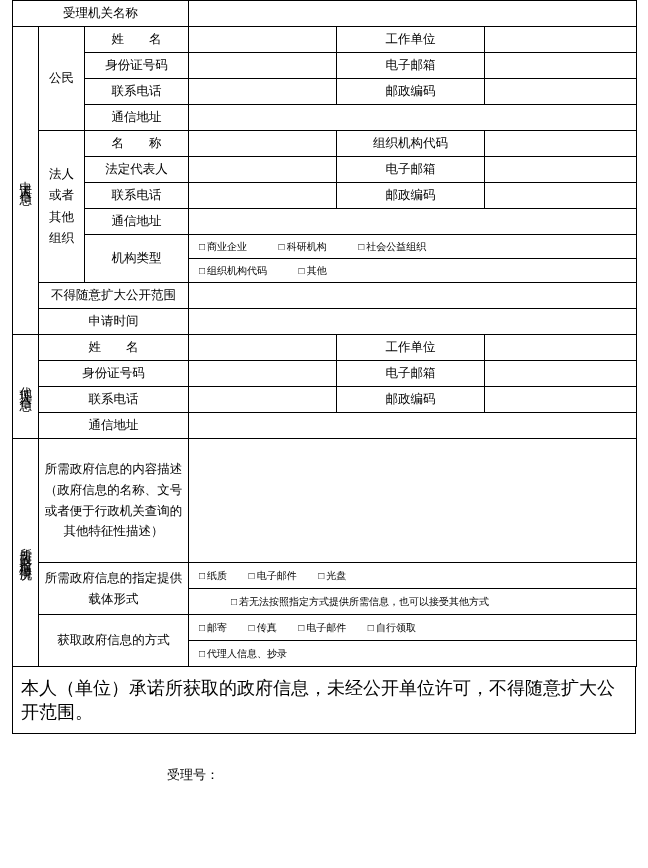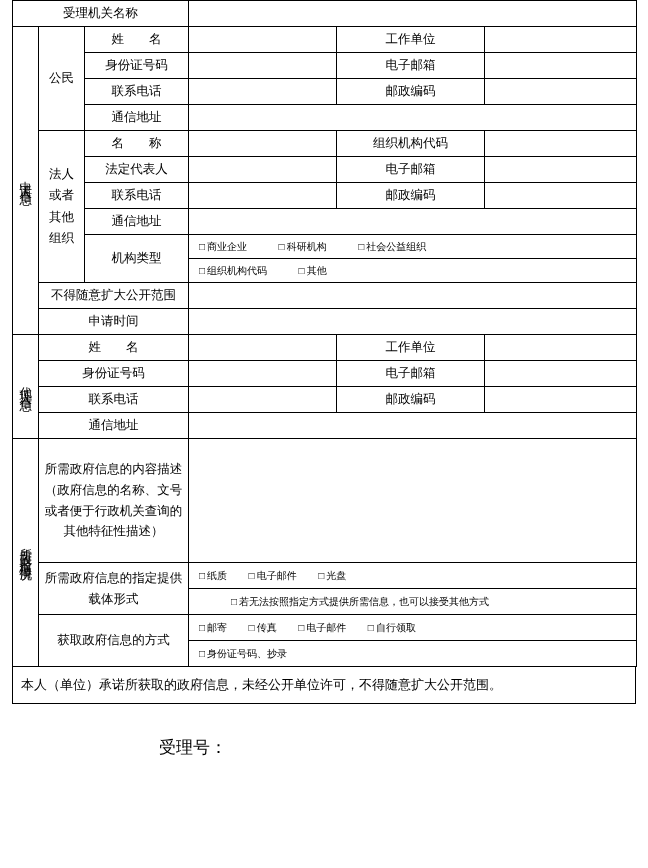--- a/index.html
+++ b/index.html
@@ -86,27 +86,27 @@
   .gap-md { display: inline-block; width: 16px; }
   .desc-cell {
     font-size: 12.5px;
     line-height: 1.65;
     text-align: center;
     padding: 4px 6px;
   }
   .promise {
     border: 1px solid #000000;
     border-top: none;
-    font-size: 13px;
+    font-size: 18px;
     text-align: left;
     padding: 9px 8px;
   }
   .footer {
     display: flex;
-    font-size: 17px;
+    font-size: 13px;
     padding-top: 32px;
   }
   .footer .f1 {
     flex: 0 0 58%;
     text-align: center;
   }
   .footer .f2 {
     flex: 1;
     text-align: center;
   }
@@ -283,21 +283,21 @@
           <span class="gap-md"></span>
           <span><span class="cb">□</span><span>电子邮件</span></span>
           <span class="gap-md"></span>
           <span><span class="cb">□</span><span>自行领取</span></span>
         </span>
       </td>
     </tr>
     <tr>
       <td colspan="3" class="leftal" style="height:26px;">
         <span class="checkline">
-          <span><span class="cb">□</span><span>身份证号码、抄录</span></span>
+          <span><span class="cb">□</span><span>代理人信息、抄录</span></span>
         </span>
       </td>
     </tr>
   </tbody>
     </table>
 
   <div class="promise">本人（单位）承诺所获取的政府信息，未经公开单位许可，不得随意扩大公开范围。</div>
 
   <div class="footer">
     <div class="f1">受理号：</div>

